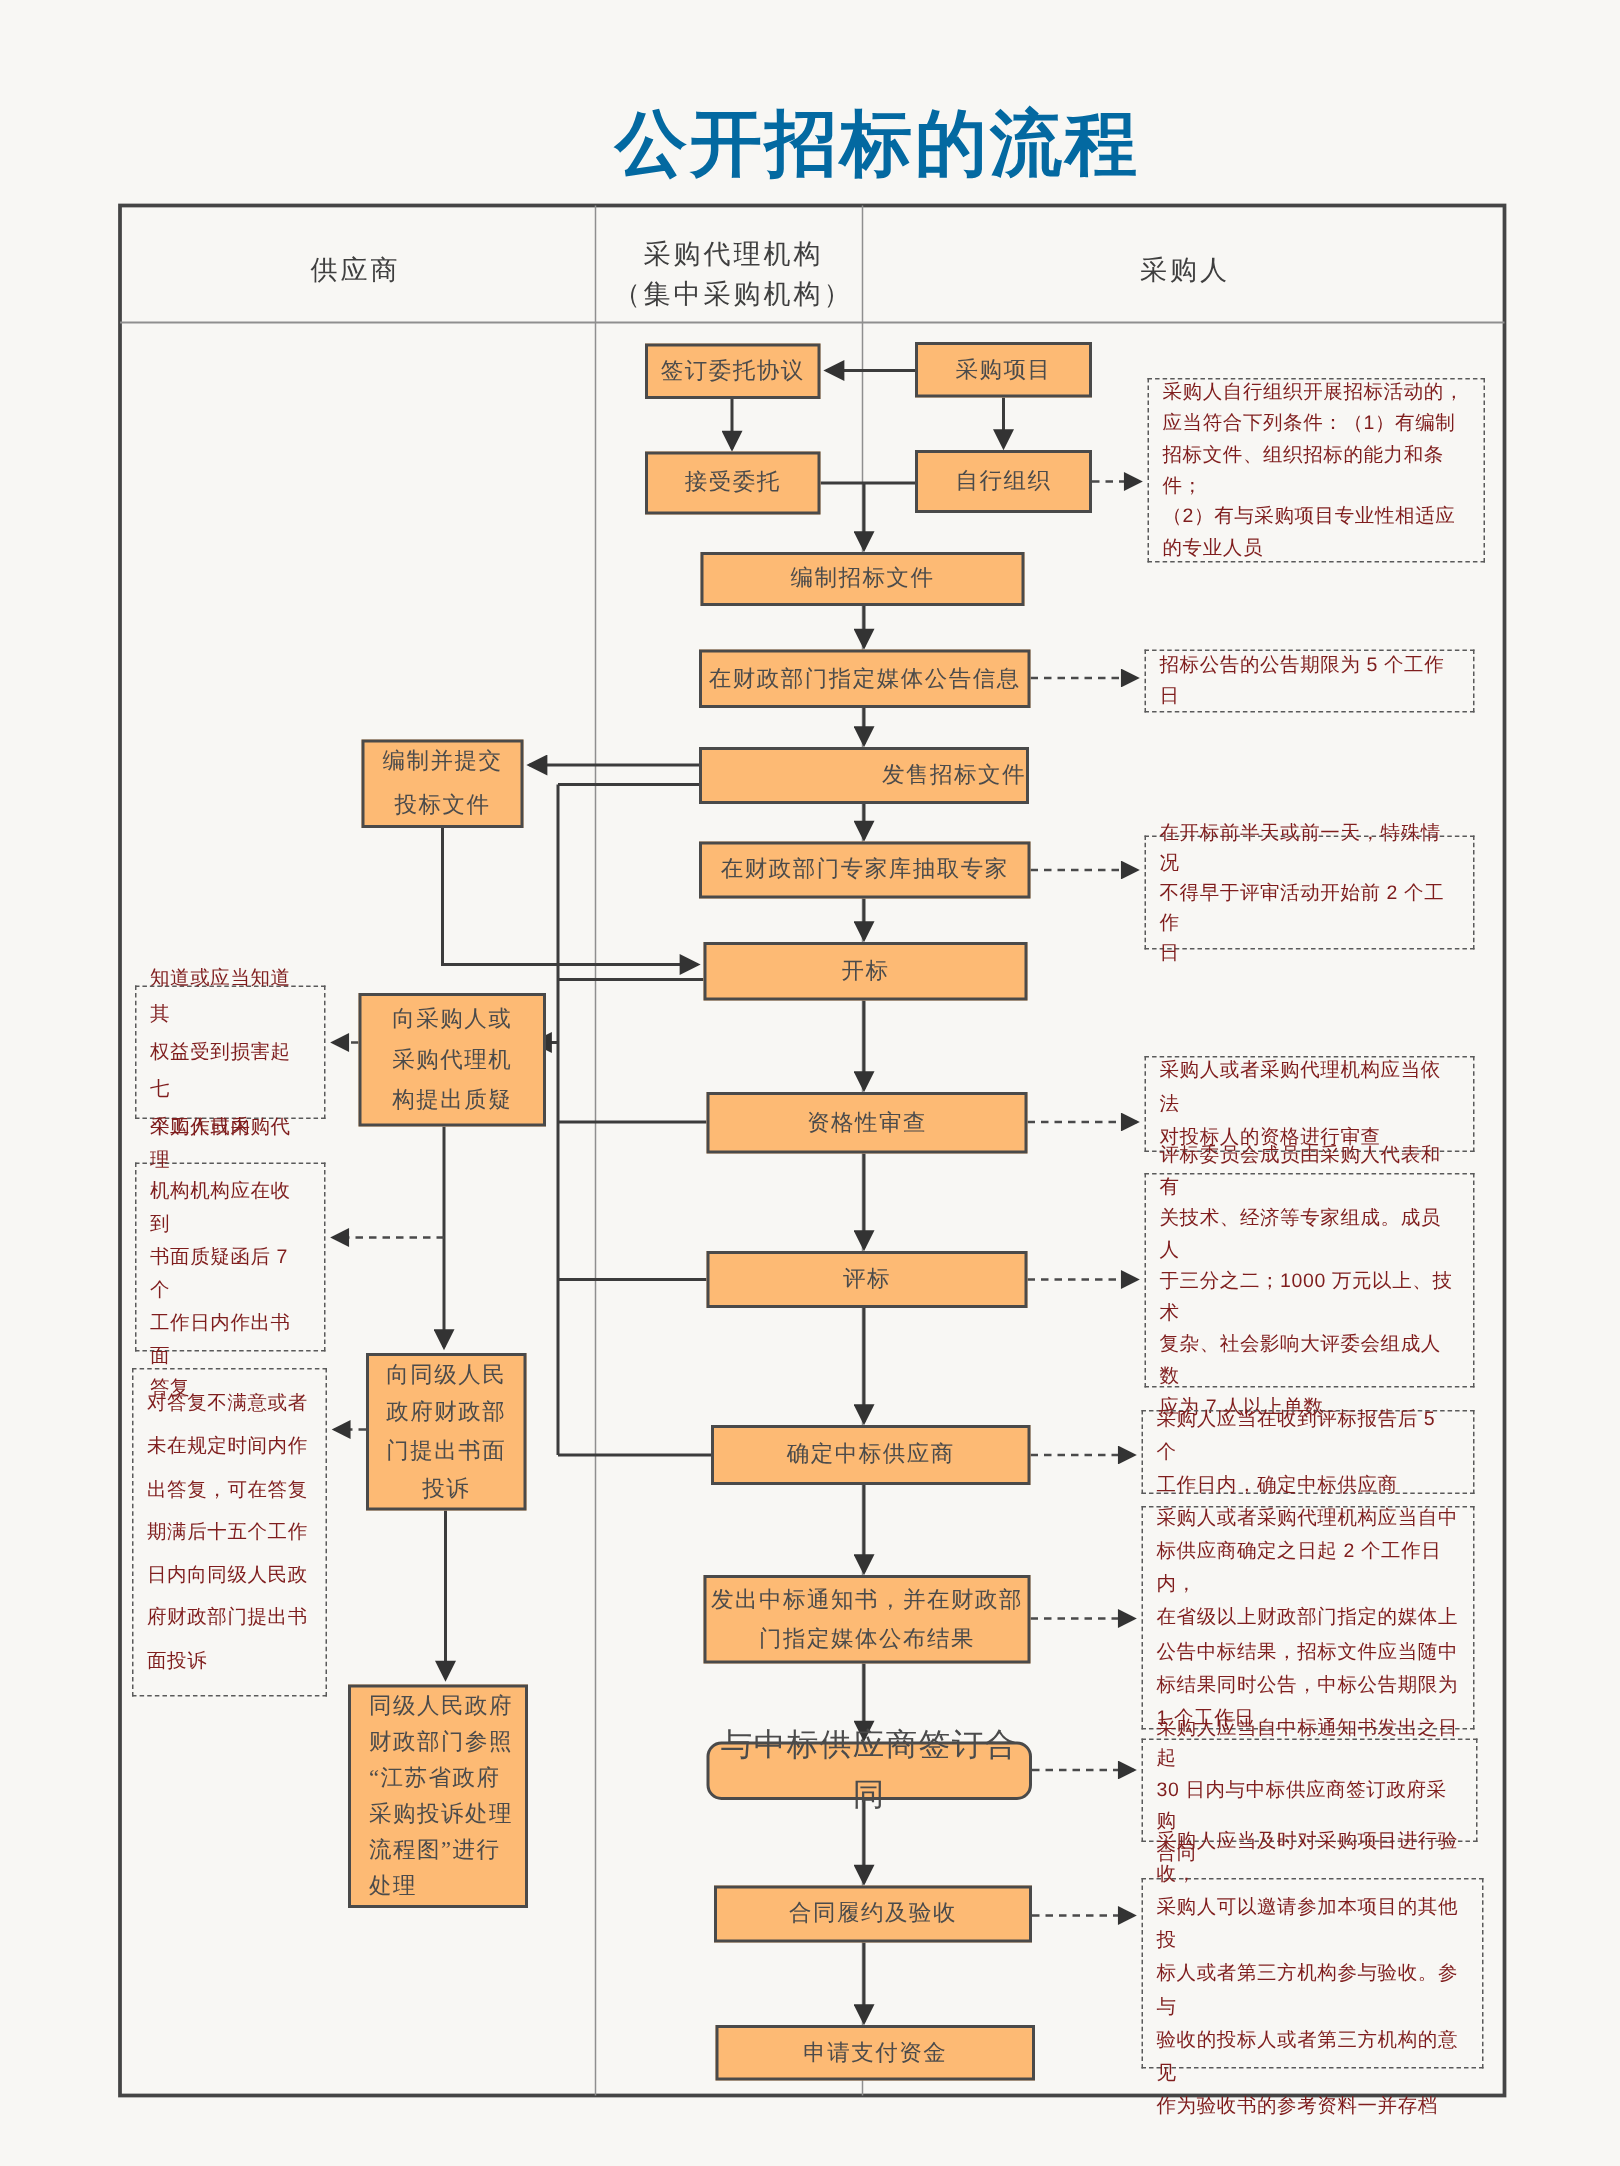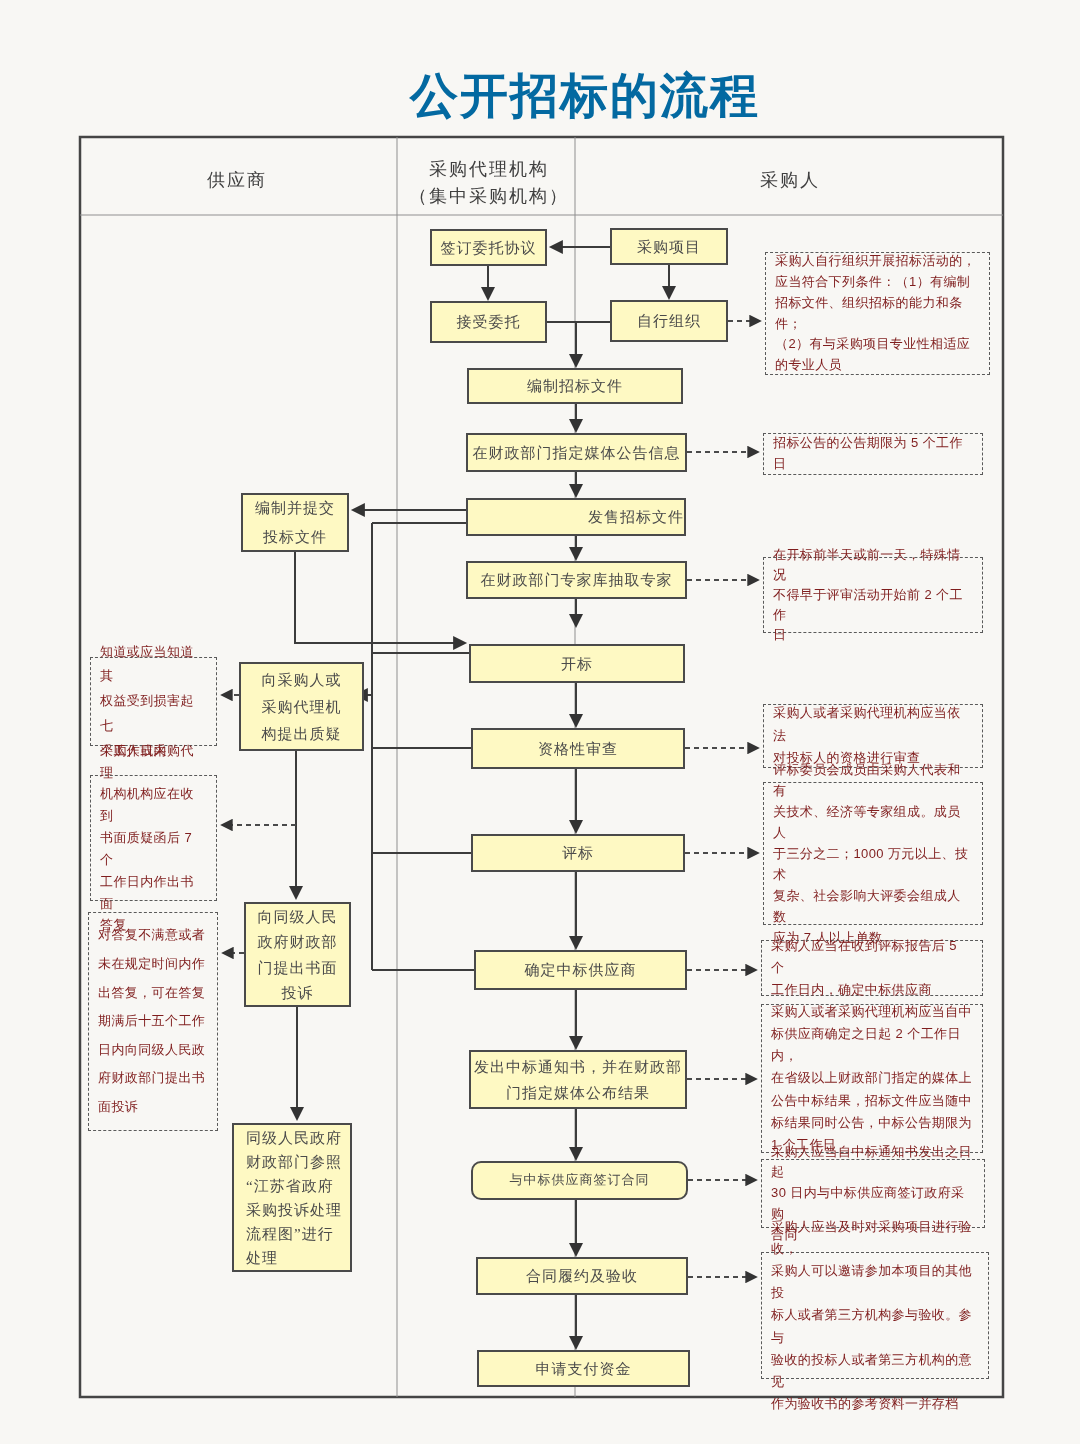--- a/index.html
+++ b/index.html
@@ -3,21 +3,21 @@
 <meta charset="utf-8">
 <style>
   html,body{margin:0;padding:0;background:#f7f6f2;}
   body{font-family:"Liberation Sans","DejaVu Sans",sans-serif;}
   .canvas{position:relative;width:1080px;height:1444px;margin:0 auto;background:#f8f7f4;overflow:hidden;}
   .title{position:absolute;left:585px;top:64px;transform:translateX(-50%);margin:0;
          font-size:48px;font-weight:800;color:#0369a1;letter-spacing:2px;white-space:nowrap;}
   #edges{position:absolute;left:0;top:0;width:1080px;height:1444px;}
   .lane-label{position:absolute;transform:translateX(-50%);text-align:center;
               font-size:18px;color:#3f3f3f;letter-spacing:2px;line-height:1.5;}
-  .node{position:absolute;box-sizing:border-box;background:#fef9c3;border:2px solid #4a4a4a;
+  .node{position:absolute;box-sizing:border-box;background:#fdba74;border:2px solid #4a4a4a;
         color:#4b4b4b;display:flex;flex-direction:column;justify-content:center;align-items:center;
         text-align:center;font-size:15px;letter-spacing:1px;line-height:1.55;}
   .node.leftalign{align-items:flex-start;text-align:left;padding-left:12px;font-family:Liberation Serif, serif;}
   .node.dashed{border:1.6px dashed #5a5a5a;background:transparent;color:#7f1d1d;
                align-items:flex-start;text-align:left;justify-content:center;
                padding:6px 9px;font-size:13px;letter-spacing:0.4px;}
   .tl{width:100%;}
 </style>
 </head>
 <body>
@@ -110,37 +110,37 @@
       </div>
       <div class="node" style="left: 466px; top: 433px; width: 221px; height: 39px; font-size: 15px;">
         <div class="tl">在财政部门指定媒体公告信息</div>
       </div>
       <div class="node" style="left: 466px; top: 498px; width: 220px; height: 38px; font-size: 15px; text-align: right;">
         <div class="tl">发售招标文件</div>
       </div>
       <div class="node" style="left: 466px; top: 561px; width: 221px; height: 38px; font-size: 15px;">
         <div class="tl">在财政部门专家库抽取专家</div>
       </div>
-      <div class="node" style="left: 469px; top: 628px; width: 216px; height: 39px; font-size: 15px; margin-top: 16px;">
+      <div class="node" style="left: 469px; top: 628px; width: 216px; height: 39px; font-size: 15px;">
         <div class="tl">开标</div>
       </div>
       <div class="node" style="left: 471px; top: 728px; width: 214px; height: 41px; font-size: 15px;">
         <div class="tl">资格性审查</div>
       </div>
       <div class="node" style="left: 471px; top: 834px; width: 214px; height: 38px; font-size: 15px;">
         <div class="tl">评标</div>
       </div>
       <div class="node" style="left: 474px; top: 950px; width: 213px; height: 40px; font-size: 15px;">
         <div class="tl">确定中标供应商</div>
       </div>
       <div class="node" style="left: 469px; top: 1050px; width: 218px; height: 59px; font-size: 15px; line-height: 1.7;">
         <div class="tl">发出中标通知书，并在财政部</div>
         <div class="tl">门指定媒体公布结果</div>
       </div>
-      <div class="node" style="left: 471px; top: 1161px; width: 217px; height: 39px; font-size: 13px; border-radius: 10px;">
+      <div class="node" style="left: 471px; top: 1161px; width: 217px; height: 39px; font-size: 21px; border-radius: 10px;">
         <div class="tl">与中标供应商签订合同</div>
       </div>
       <div class="node" style="left: 476px; top: 1257px; width: 212px; height: 38px; font-size: 15px;">
         <div class="tl">合同履约及验收</div>
       </div>
       <div class="node" style="left: 477px; top: 1350px; width: 213px; height: 37px; font-size: 15px;">
         <div class="tl">申请支付资金</div>
       </div>
       <div class="node" style="left: 241px; top: 493px; width: 108px; height: 59px; font-size: 15px; line-height: 1.9;">
         <div class="tl">编制并提交</div>

